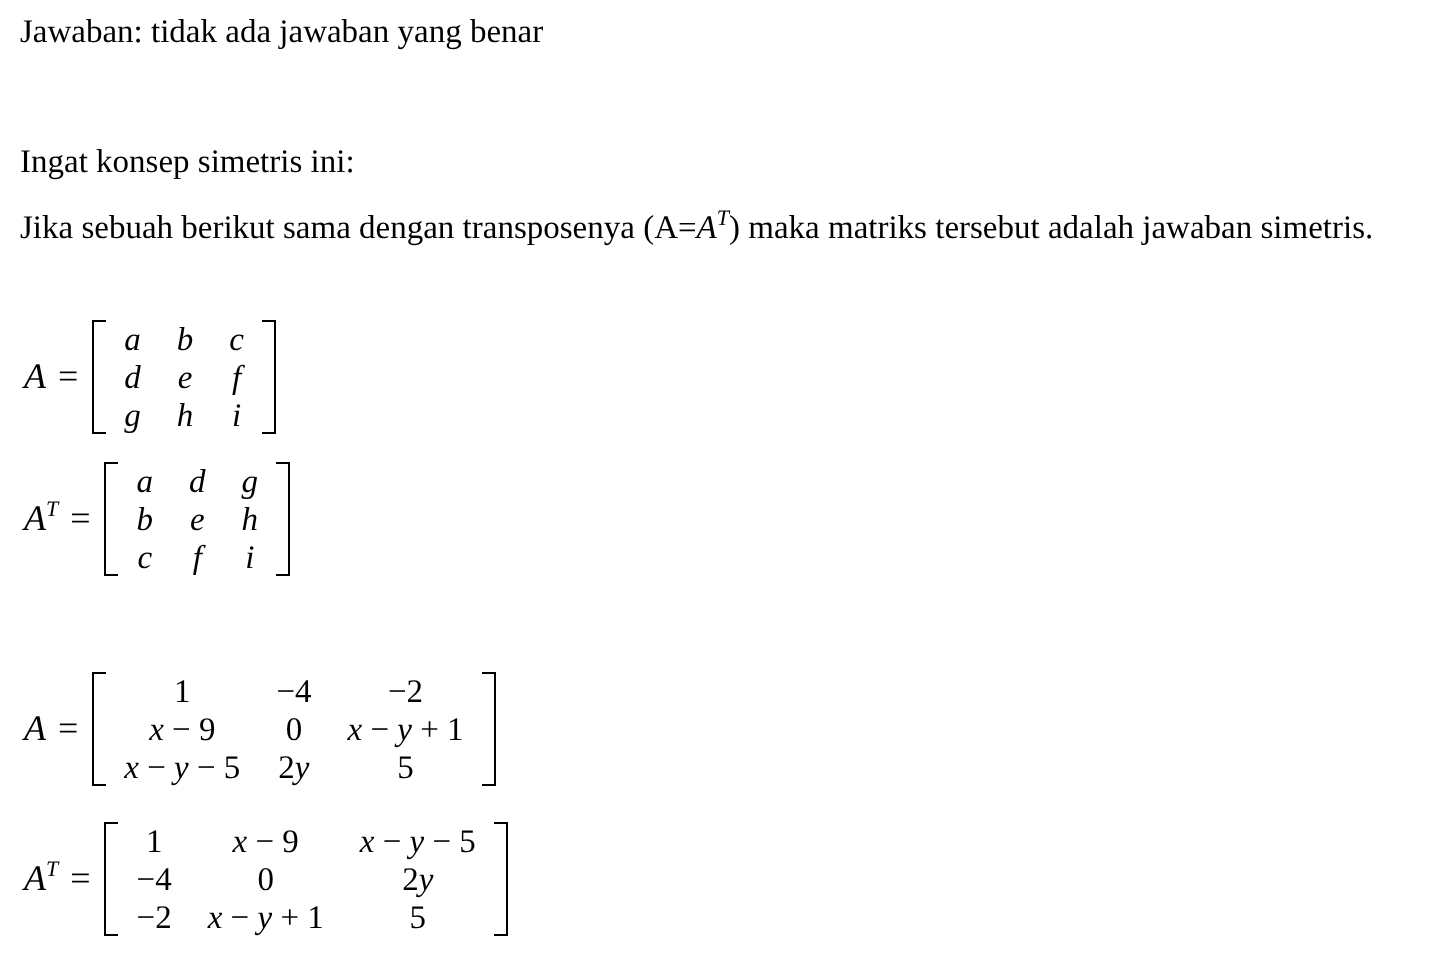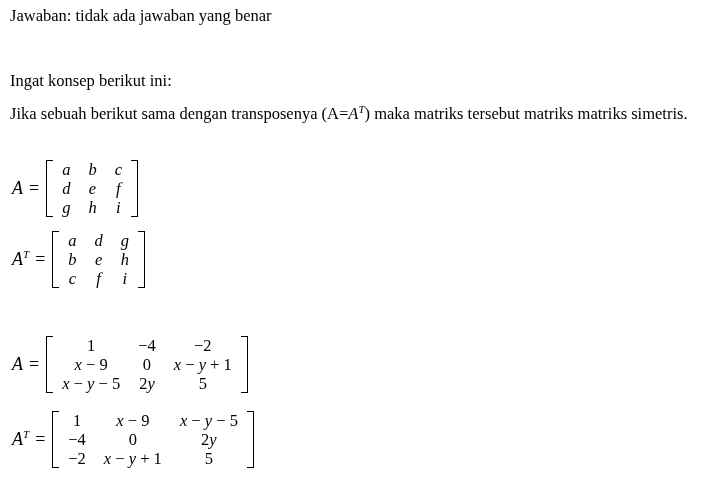--- a/index.html
+++ b/index.html
@@ -36,23 +36,23 @@
     padding:0 9px;font-size:16.5px;white-space:nowrap;
   }
 </style>
 </head>
 <body>
 
 <div>
 
   <p class="line answer">Jawaban: tidak ada jawaban yang benar</p>
 
-  <p class="line intro">Ingat konsep berikut ini:</p>
+  <p class="line intro">Ingat konsep simetris ini:</p>
 
-  <p class="para"><span>Jika sebuah berikut sama dengan transposenya (A=</span><span class="it">A</span><sup class="it sup">T</sup><span>) maka matriks tersebut matriks matriks simetris.</span></p>
+  <p class="para"><span>Jika sebuah berikut sama dengan transposenya (A=</span><span class="it">A</span><sup class="it sup">T</sup><span>) maka matriks tersebut adalah jawaban simetris.</span></p>
 
   <div class="eq eq-1">
     <span class="lhs"><span class="it">A</span><sup class="it sup"></sup></span>
     <span class="rel">=</span>
     <span class="brk brk-l"></span>
     <table class="mat">
       <tbody>
           <tr>
         <td class="mtext"><i>a</i></td>
         <td class="mtext"><i>b</i></td>

